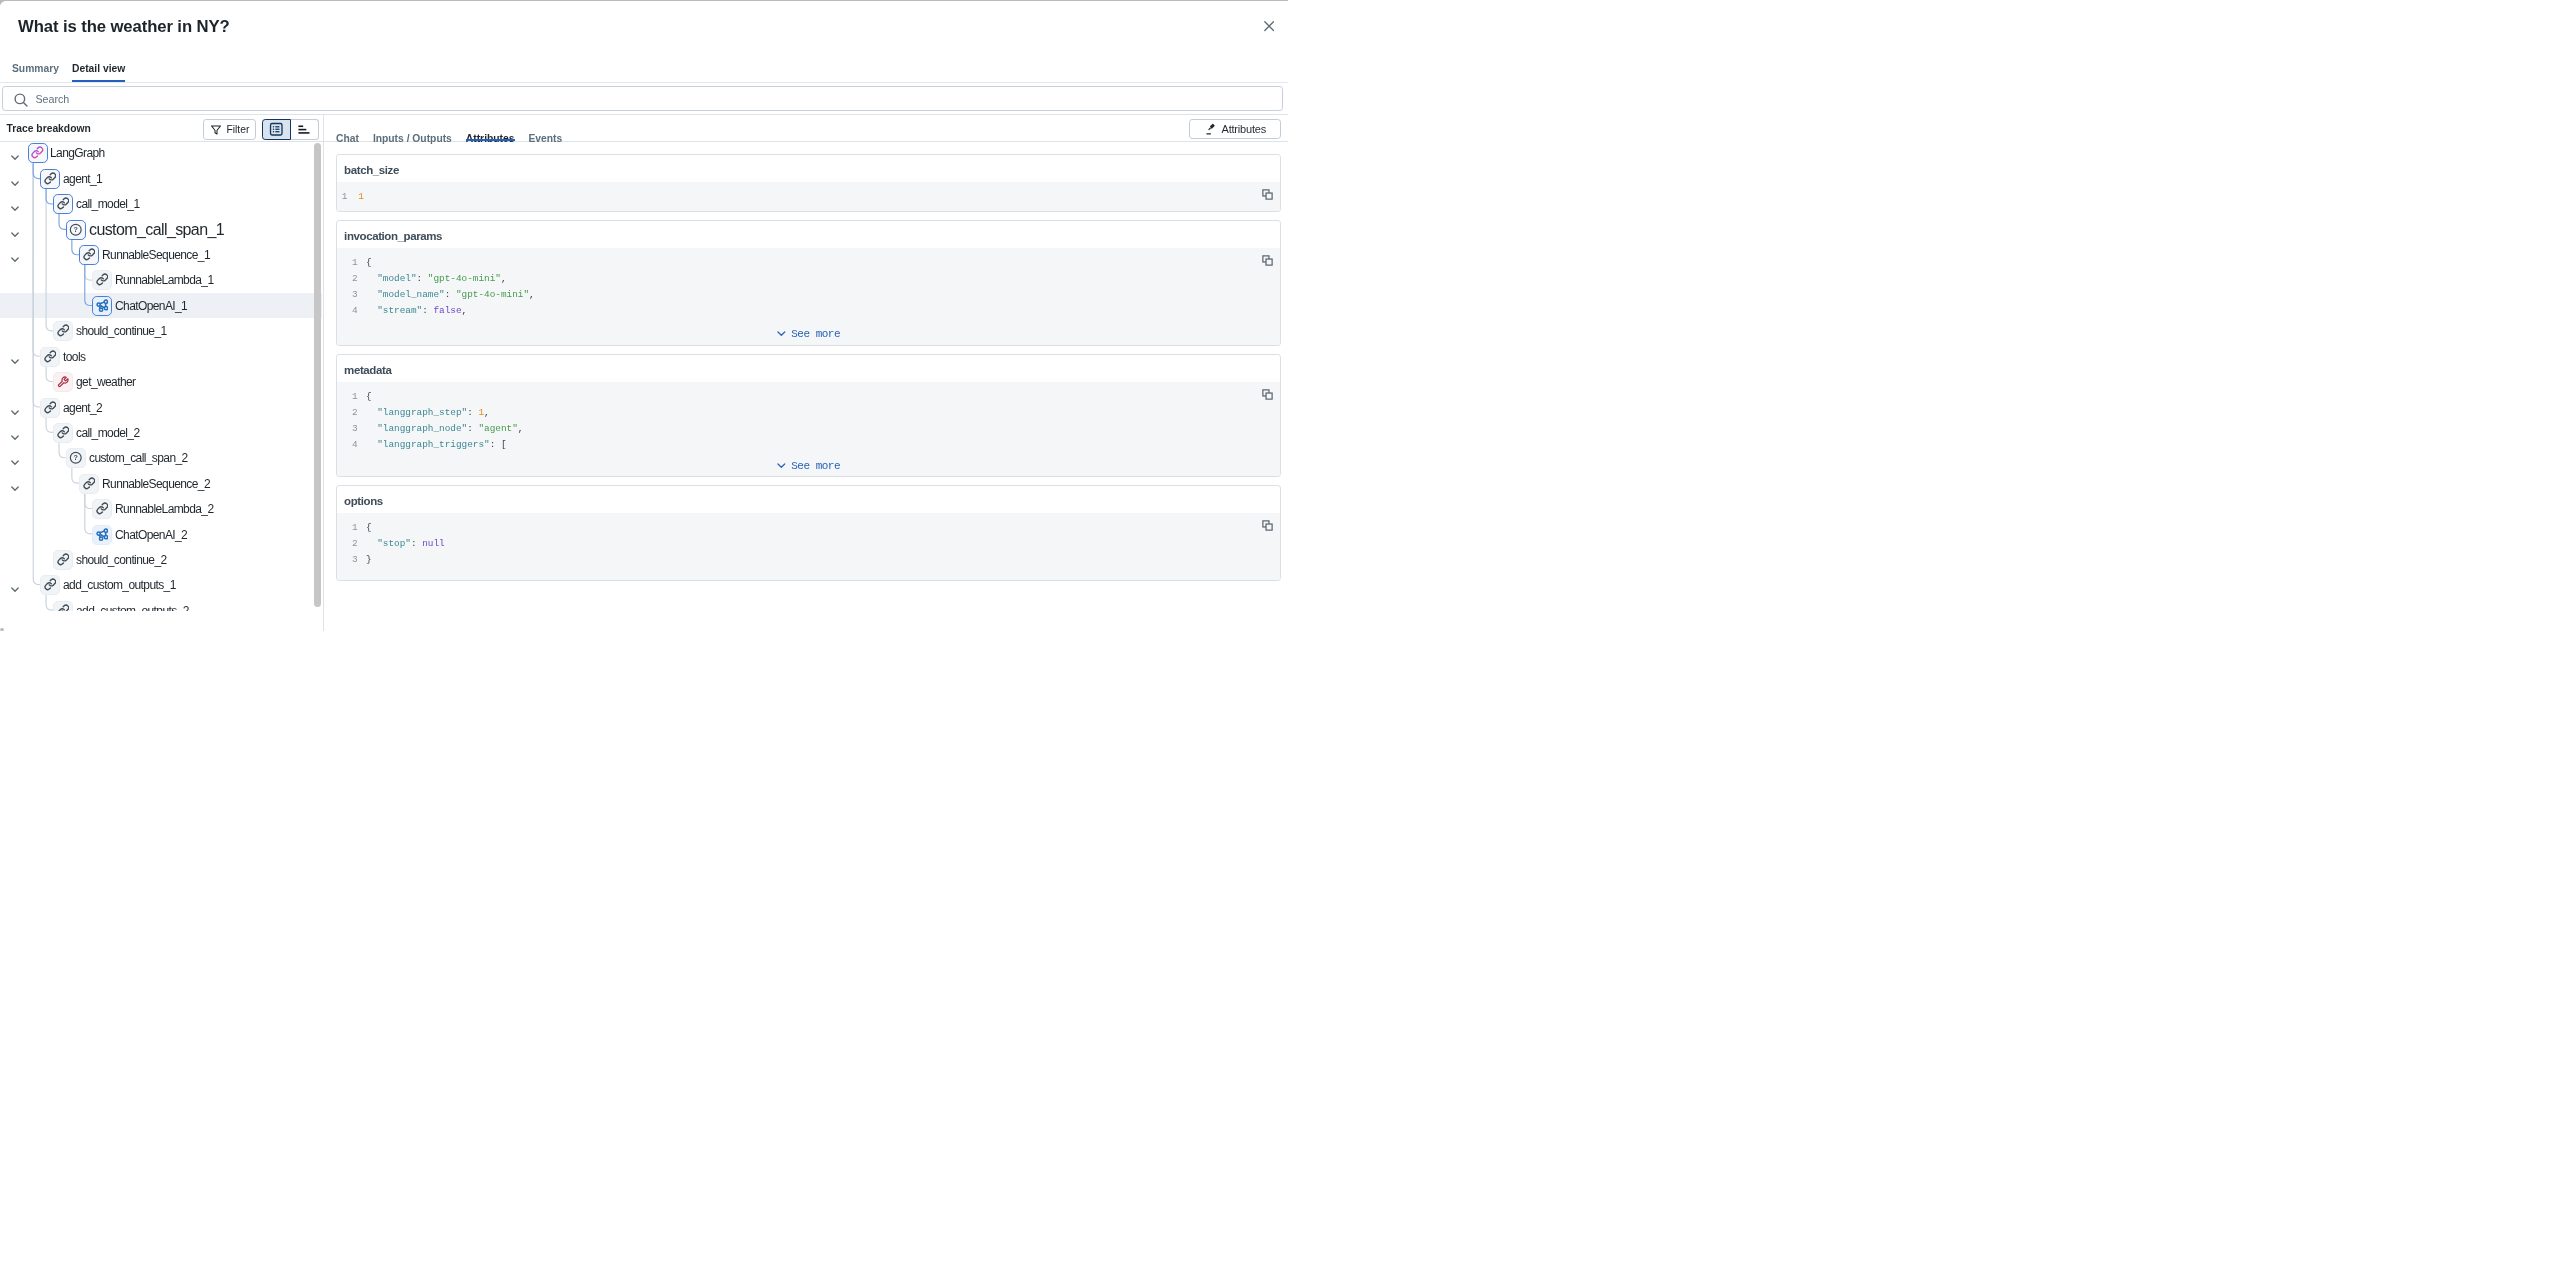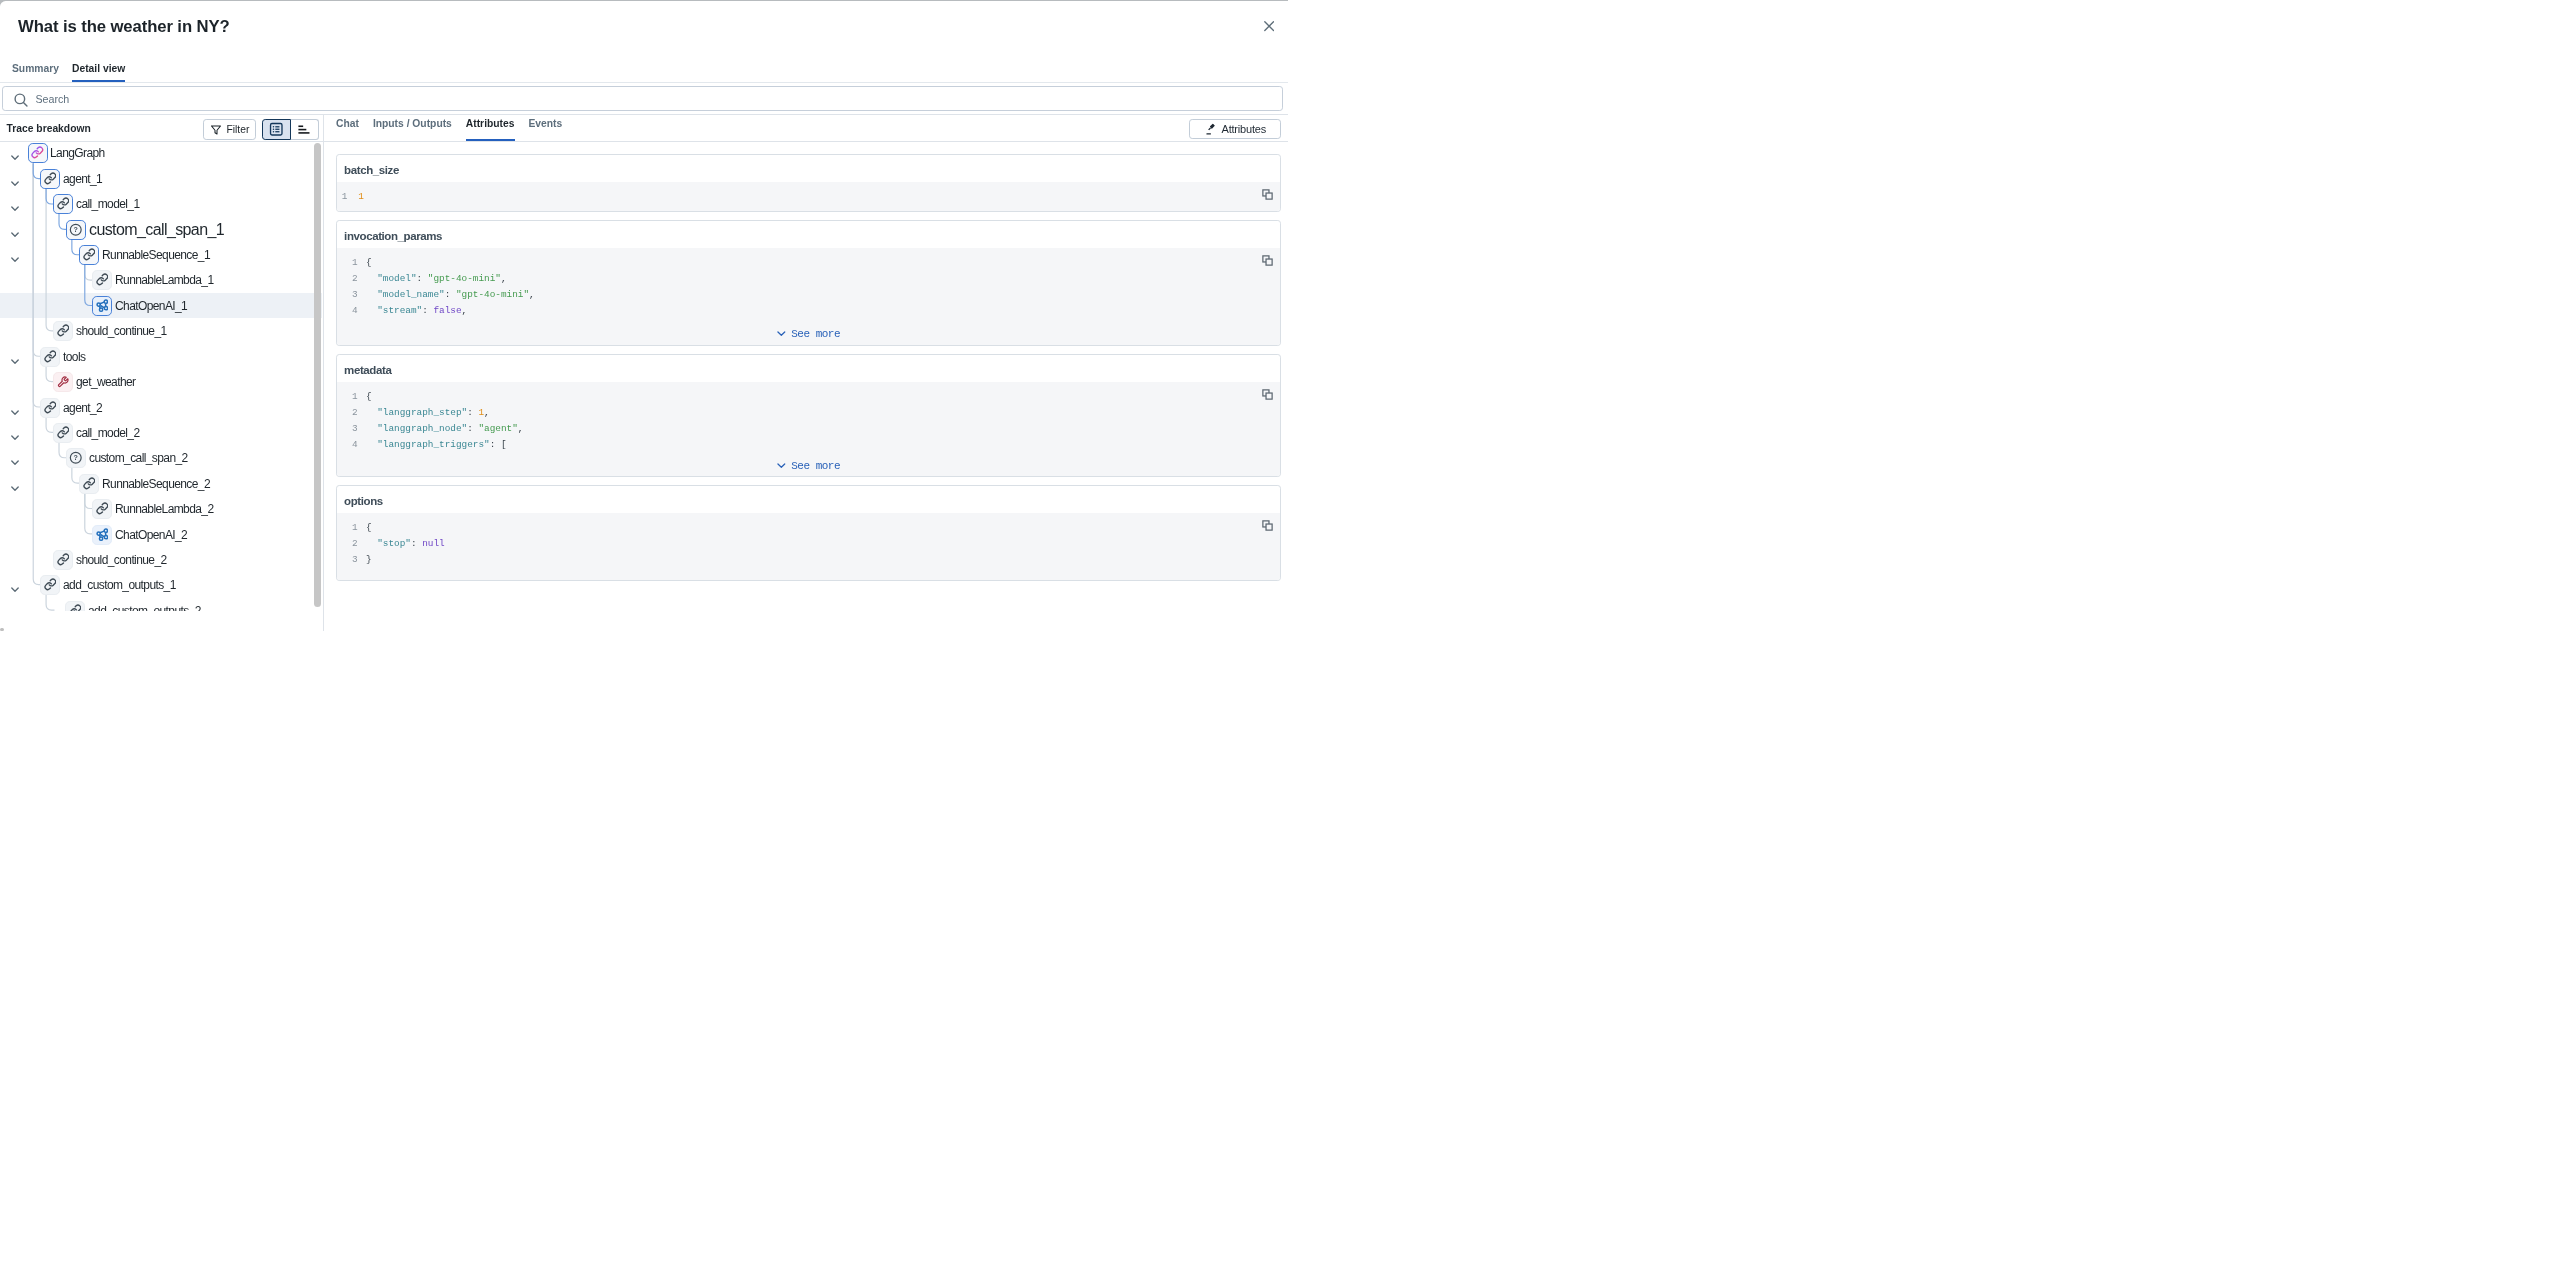--- a/index.html
+++ b/index.html
@@ -57,21 +57,21 @@
         <svg width="12.7" height="9.5" viewBox="0 0 16 12">
           <g fill="#15191D">
             <rect x="0.5" y="0.6" width="6" height="2"></rect>
             <rect x="0.5" y="4.8" width="10" height="2"></rect>
             <rect x="0.5" y="9" width="14" height="2"></rect>
           </g>
         </svg>
       </div>
   </div>
 
-  <div style="position:absolute;left:336px;top:109px;height:27px;display:flex;align-items:center;gap:14px;font-size:10.3px;font-weight:bold;">
+  <div style="position:absolute;left:336px;top:124px;height:27px;display:flex;align-items:center;gap:14px;font-size:10.3px;font-weight:bold;">
     <span style="color:#5D6E7C;">Chat</span>
       <span style="color:#5D6E7C;">Inputs / Outputs</span>
       <span style="color:#1F262C;">Attributes</span>
       <span style="color:#5D6E7C;">Events</span>
   </div>
   <div style="position:absolute;left:466px;top:138px;width:49px;height:2.4px;background:#2460BE;"></div>
   <div style="position:absolute;left:1189px;top:118px;width:92px;height:20px;border:0.8px solid #C3CDD8;border-radius:3.2px;display:flex;align-items:center;justify-content:center;gap:4.8px;">
     <svg width="12.7" height="12.7" viewBox="0 0 16 16">
         <g fill="#1E2832">
           <g transform="rotate(45 8 6.5)">
@@ -336,21 +336,21 @@
           <div style="position:absolute;left:40px;top:2.6px;width:20px;height:20px;border-radius:4.8px;box-sizing:border-box;display:flex;align-items:center;justify-content:center;background:#F1F4F7;border:0.8px solid #E9EDF1;">
             <svg width="12.7" height="12.7" viewBox="0 0 24 24">
               <g fill="none" stroke="#3F4B55" stroke-width="2.6" stroke-linecap="round" stroke-linejoin="round">
                 <path d="M10 13a5 5 0 0 0 7.54.54l3-3a5 5 0 0 0-7.07-7.07l-1.72 1.71"></path>
                 <path d="M14 11a5 5 0 0 0-7.54-.54l-3 3a5 5 0 0 0 7.07 7.07l1.71-1.71"></path>
               </g>
             </svg>
           </div>
           <div style="position:absolute;left:63px;top:0;height:25.4px;display:flex;align-items:center;font-size:12px;letter-spacing:-0.6px;color:#1F262C;">add_custom_outputs_1</div>
         </div>
-        <div style="position:absolute;left:12px;top:597px;width:370px;height:25.4px;">
+        <div style="position:absolute;left:0;top:597px;width:370px;height:25.4px;">
           <div style="position:absolute;left:53px;top:2.6px;width:20px;height:20px;border-radius:4.8px;box-sizing:border-box;display:flex;align-items:center;justify-content:center;background:#F1F4F7;border:0.8px solid #E9EDF1;">
             <svg width="12.7" height="12.7" viewBox="0 0 24 24">
               <g fill="none" stroke="#3F4B55" stroke-width="2.6" stroke-linecap="round" stroke-linejoin="round">
                 <path d="M10 13a5 5 0 0 0 7.54.54l3-3a5 5 0 0 0-7.07-7.07l-1.72 1.71"></path>
                 <path d="M14 11a5 5 0 0 0-7.54-.54l-3 3a5 5 0 0 0 7.07 7.07l1.71-1.71"></path>
               </g>
             </svg>
           </div>
           <div style="position:absolute;left:76px;top:0;height:25.4px;display:flex;align-items:center;font-size:12px;letter-spacing:-0.6px;color:#1F262C;">add_custom_outputs_2</div>
         </div>

